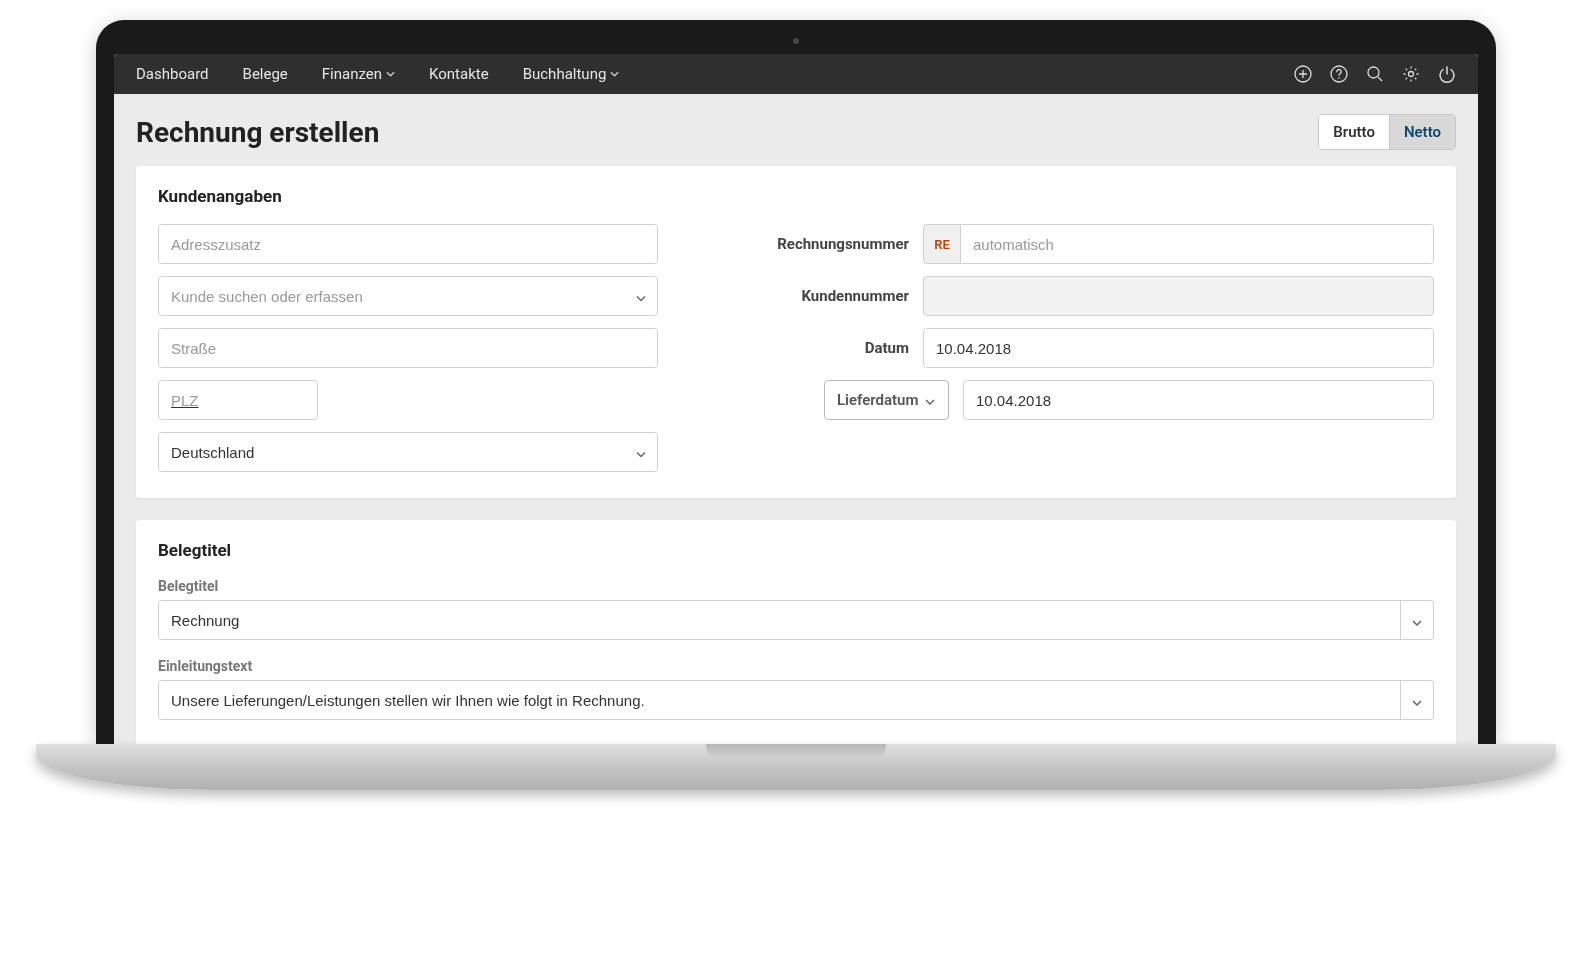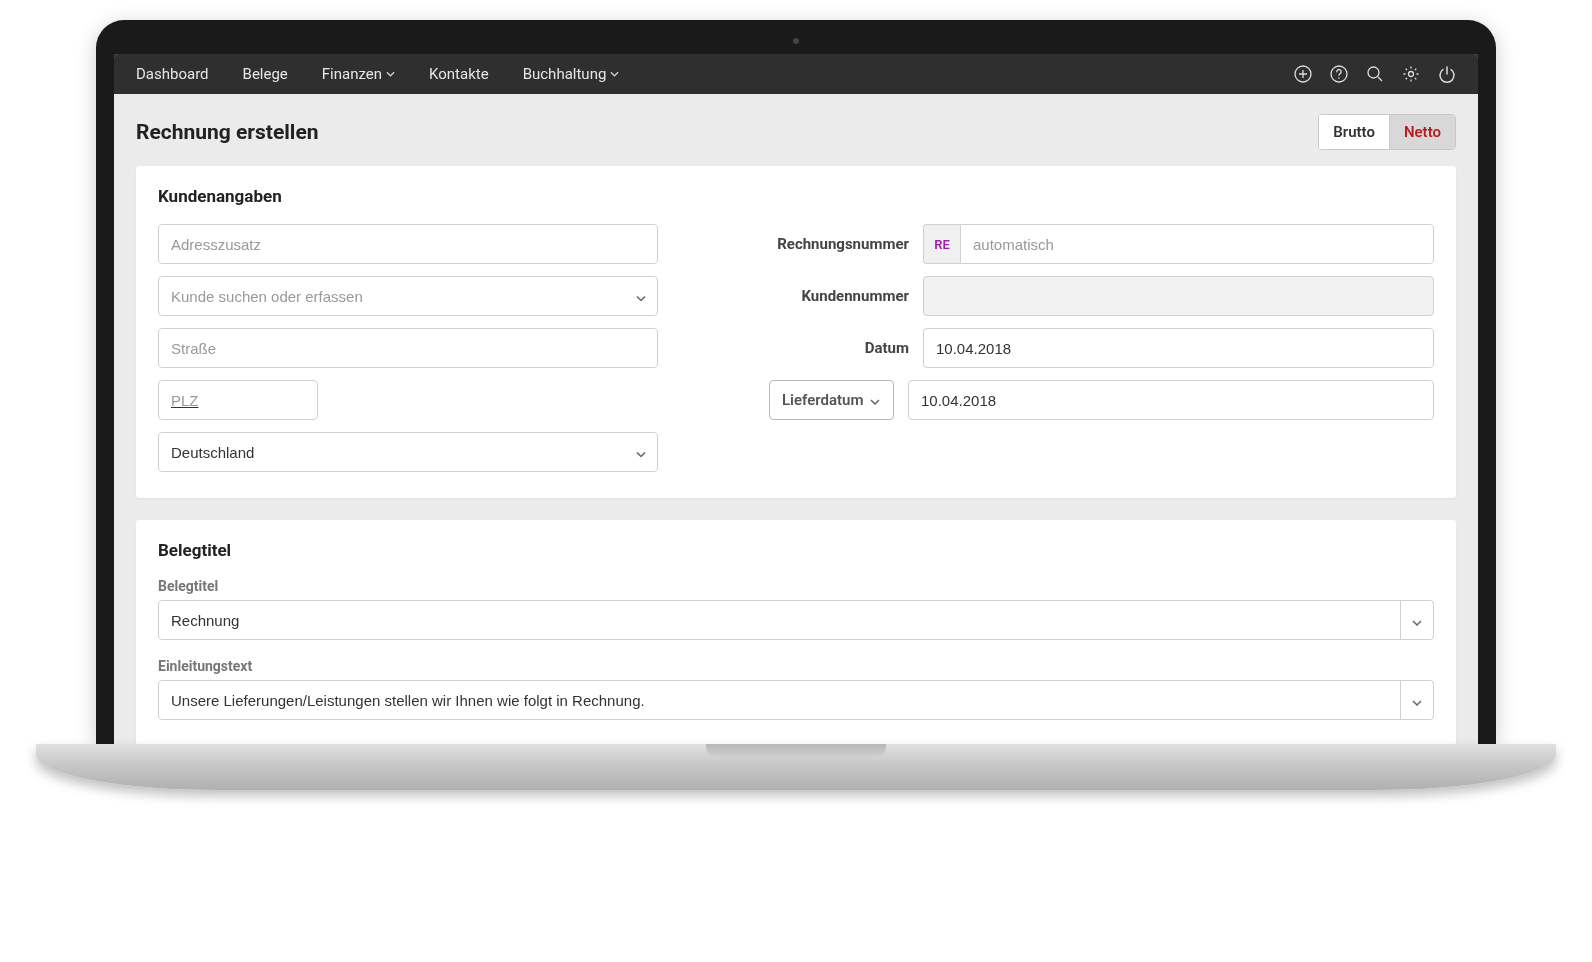--- a/index.html
+++ b/index.html
@@ -74,21 +74,21 @@
     .nav-right svg, .chevron svg { display: block; }
 
     
     .page-header {
       background: #ebebeb;
       padding: 20px 22px 16px 22px;
       display: flex;
       align-items: center;
     }
     .page-title {
-      font-size: 21px;
+      font-size: 28px;
       font-weight: 700;
       color: #222;
     }
     .toggle-group {
       margin-left: auto;
       display: flex;
       border: 1px solid #c8c8c8;
       border-radius: 4px;
       overflow: hidden;
       background: #fff;
@@ -96,21 +96,21 @@
     .toggle-btn {
       padding: 8px 14px;
       font-size: 15px;
       font-weight: 600;
       cursor: pointer;
       background: #fff;
       color: #333;
     }
     .toggle-btn.active {
       background: #d8d8d8;
-      color: #b91c1c;
+      color: #0c4a6e;
     }
     .toggle-btn + .toggle-btn { border-left: 1px solid #c8c8c8; }
 
     
     .content { padding: 0 22px 30px 22px; }
     .card {
       background: #fff;
       border-radius: 4px;
       padding: 20px 22px 26px 22px;
       margin-bottom: 22px;
@@ -160,21 +160,21 @@
       font-size: 15px; font-weight: 700; color: #444;
       padding-right: 14px;
     }
     .labeled-row .control { flex: 1; display: flex; }
     .prefix-box {
       width: 40px; height: 40px;
       border: 1px solid #d0d0d0; border-right: none;
       border-radius: 4px 0 0 4px;
       background: #f0f0f0;
       display: flex; align-items: center; justify-content: center;
-      font-size: 13px; color: #a21caf; font-weight: 600;
+      font-size: 13px; color: #c2410c; font-weight: 600;
     }
     .prefix-input { border-radius: 0 4px 4px 0; }
 
     .btn-outline {
       height: 40px;
       padding: 0 12px;
       border: 1px solid #b8b8b8;
       border-radius: 4px;
       background: #fff;
       display: flex; align-items: center; gap: 6px;
@@ -330,21 +330,21 @@
                   <input class="input disabled" readonly="" value="" style="">
                 </div>
               </div>
               <div class="labeled-row">
                 <div class="label">Datum</div>
                 <div class="control">
                   <input class="input" value="10.04.2018" style="">
                 </div>
               </div>
               <div class="labeled-row">
-                <div class="label" style="text-align:left; padding-right:0; width:auto; margin-left:21px;border-radius:17px;">
+                <div class="label" style="text-align:left; padding-right:0; width:auto; margin-left:76px;border-radius:17px;">
                   <div class="btn-outline" style="width:125px;">
                     <span>Lieferdatum</span>
                     <span>
                       <svg class="chevron-down-svg" viewBox="0 0 10 6">
                           <path d="M1 1l4 4 4-4" stroke="#666" stroke-width="1.5" fill="none"></path>
                         </svg>
                     </span>
                   </div>
                 </div>
                 <div class="control" style="margin-left:14px;">

